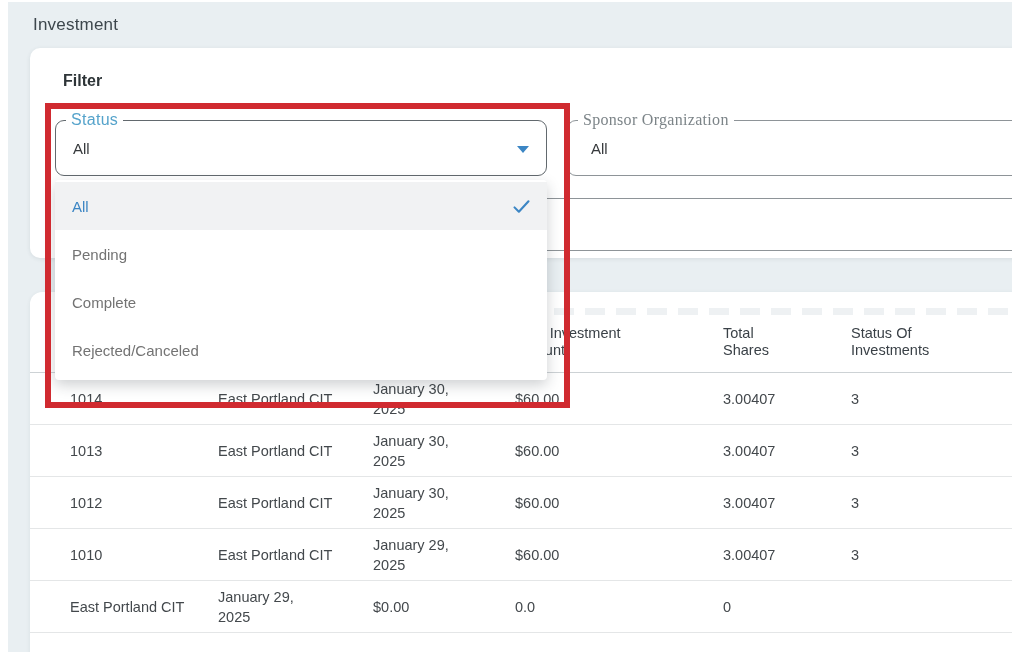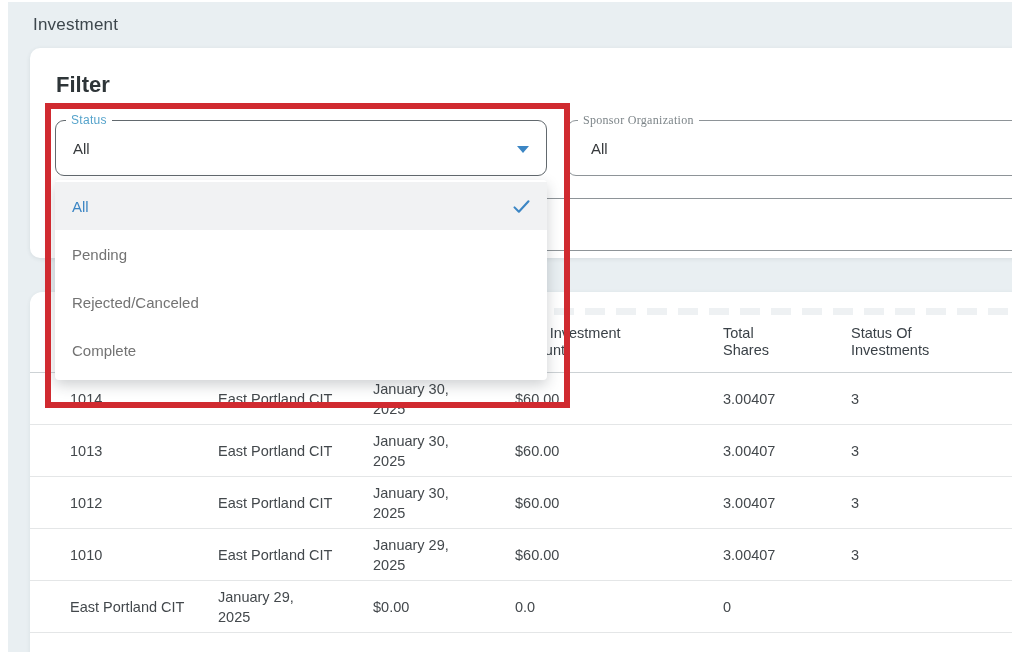--- a/index.html
+++ b/index.html
@@ -14,28 +14,28 @@
   .page-title{
     position:absolute;left:33px;top:15px;font-size:17px;color:#3d474d;
     letter-spacing:.2px;
   }
   
   .filter-card{
     position:absolute;left:30px;top:48px;width:1010px;height:210px;
     background:#fff;border-radius:10px;box-shadow:0 1px 4px rgba(40,60,70,.10);
   }
   .filter-heading{
-    position:absolute;left:26px;top:24px;font-size:22px;font-weight:bold;color:#2e3538;
+    position:absolute;left:33px;top:24px;font-size:16px;font-weight:bold;color:#2e3538;
   }
   .outlined-field{
     position:absolute;background:#fff;border-radius:9px;box-sizing:border-box;
   }
   .field-label{
     position:absolute;top:-8px;left:10px;background:#fff;padding:0 5px;
-    font-size:12px;line-height:14px;letter-spacing:.3px;
+    font-size:16px;line-height:14px;letter-spacing:.3px;
   }
   .field-value{
     position:absolute;left:17px;top:50%;transform:translateY(-50%);
     font-size:15px;color:#36393c;
   }
   .status-field{left:55px;top:120px;width:492px;height:56px;border:1.5px solid #62696e;}
   .status-field .field-label{color:#55a3cb;}
   .sponsor-field{left:567px;top:120px;width:500px;height:56px;border:1px solid #8e9498;}
   .sponsor-field .field-label{color:#7c8488;font-family:Liberation Serif, serif;}
   .sponsor-field .field-value{left:23px;}
@@ -176,21 +176,21 @@
     <div class="dropdown-option selected">
       <span>All</span>
       <svg class="check-icon" viewBox="0 0 24 24">
         <path d="M4 13 L9 18 L20 6" fill="none" stroke="#3c86c4" stroke-width="2.4" stroke-linecap="round" stroke-linejoin="round"></path>
       </svg>
     </div>
     <div class="dropdown-option">
       <span>Pending</span>
     </div>
     <div class="dropdown-option">
-      <span>Rejected/Canceled</span>
+      <span>Complete</span>
     </div>
     <div class="dropdown-option">
-      <span>Complete</span>
+      <span>Rejected/Canceled</span>
     </div>
   </div>
 
   <div class="annotation-rect"></div>
 </div>
 
 </body></html>

